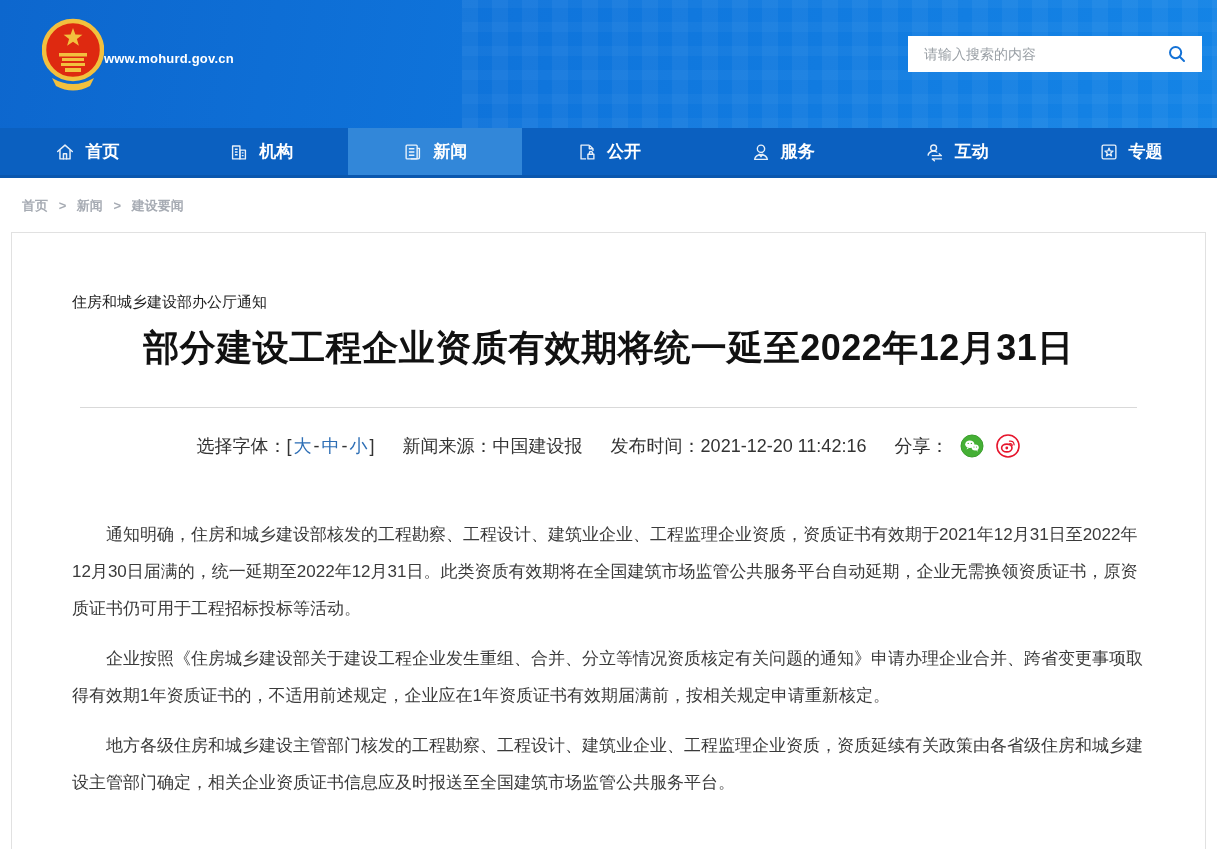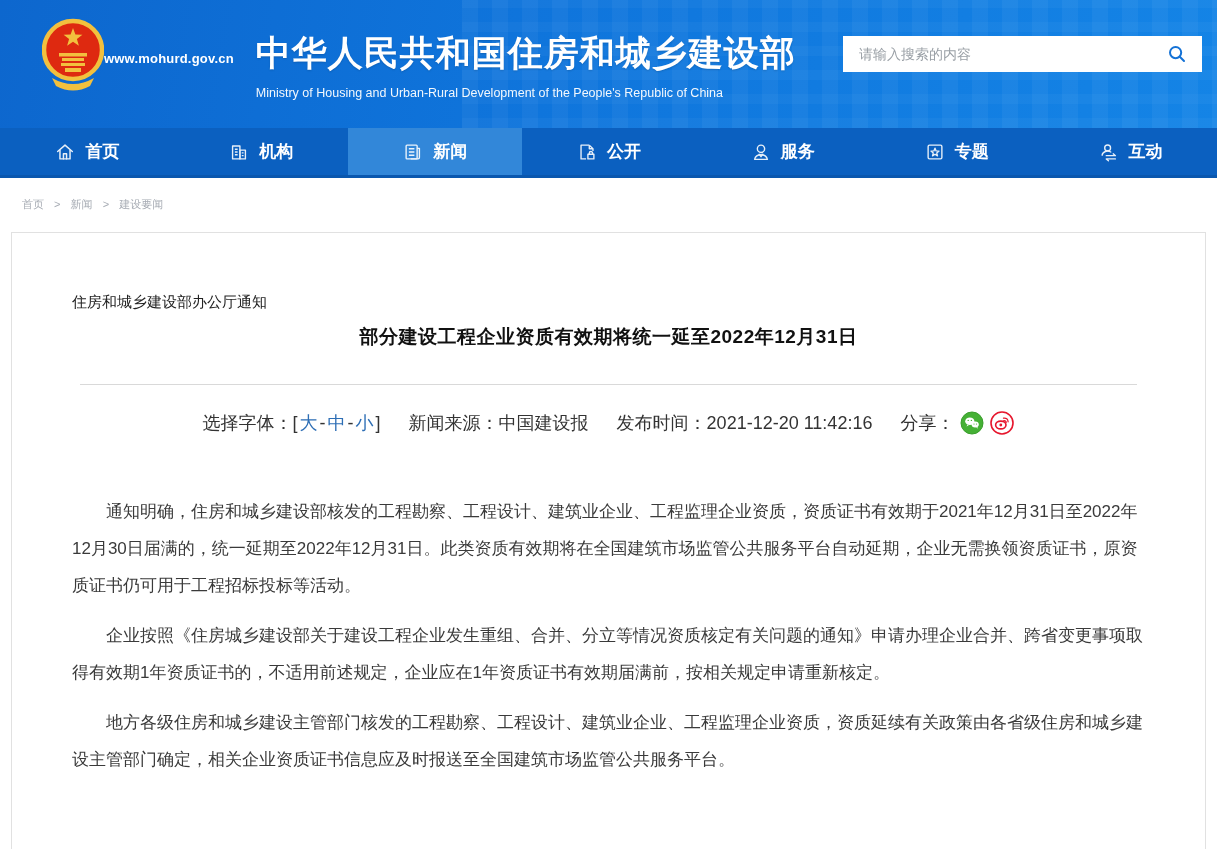--- a/index.html
+++ b/index.html
@@ -14,52 +14,52 @@
       repeating-linear-gradient(90deg, rgba(255,255,255,.14) 0 16px, transparent 16px 30px),
       repeating-linear-gradient(0deg, rgba(255,255,255,.10) 0 10px, transparent 10px 24px); }
   .header-inner { position:relative; display:flex; align-items:flex-start; height:100%; }
   .logo-block { display:flex; flex-direction:row; align-items:center; margin:16px 0 0 42px; cursor:pointer;text-align:center; }
   .emblem { width:62px; height:80px; }
   .site-url { color:#fff; font-weight:bold; font-size:13px; margin-top:4px; letter-spacing:.2px; }
   .title-block { margin:30px 0 0 22px; }
   .site-title { color:#fff; font-weight:bold; font-size:35px; letter-spacing:1px;
     text-shadow:0 1px 2px rgba(0,0,0,.15); }
   .site-subtitle { color:rgba(255,255,255,.95); font-size:12.5px; margin-top:9px; }
-  .search-box { position:absolute; right:15px; top:36px; width:359px; height:36px; background:#fff;
+  .search-box { position:absolute; right:15px; top:36px; width:294px; height:36px; background:#fff;
     display:flex; align-items:center; padding:0 12px 0 16px; }
   .search-input { flex:1; border:none; outline:none; font-size:14px; color:#444;
     font-family:inherit; background:transparent; }
   .search-input::placeholder { color:#9aa0a6; }
   .search-btn { border:none; background:transparent; cursor:pointer; width:26px; height:26px;
     display:flex; align-items:center; justify-content:center; padding:0; }
 
   
   .nav { display:flex; height:50px; background:#0b60c0; border-bottom:3px solid #0a57ae; }
   .nav-item { flex:1; display:flex; align-items:center; justify-content:center; gap:9px;
     color:#fff; font-size:17px; font-weight:bold; cursor:pointer; }
   .nav-item.active { background:#3287d9; }
   .nav-item svg { opacity:.9; }
 
   
-  .breadcrumb { padding:19px 8px 0 22px; font-size:11px; color:#a6abb3; height:54px; }
+  .breadcrumb { padding:19px 8px 0 22px; font-size:13px; color:#a6abb3; height:54px;font-weight:bold; }
   .breadcrumb a { color:#a6abb3; text-decoration:none; cursor:pointer; }
   .crumb-sep { margin:0 7px; }
 
   
   .card { margin:0 11px; border:1px solid #e1e1e1; background:#fff; min-height:660px;
     padding:60px 60px 20px 60px; }
   .doc-kicker { text-align:left; font-size:15px; color:#222; }
-  .doc-title { text-align:center; font-size:19px; font-weight:bold; color:#111;
+  .doc-title { text-align:center; font-size:36px; font-weight:bold; color:#111;
     margin-top:12px; letter-spacing:.5px; }
   .title-divider { border:none; border-top:1px solid #d9d9d9; margin:34px 8px 0 8px; }
 
   .meta-row { display:flex; justify-content:center; align-items:center; gap:28px;
     margin-top:26px; font-size:18px; color:#333; }
   .font-select a { color:#2d6eb5; text-decoration:none; cursor:pointer; margin:0 2px; }
-  .share-group { display:flex; align-items:center; gap:6px; }
+  .share-group { display:flex; align-items:center; gap:12px; }
   .share-icon { width:24px; height:24px; border-radius:50%; cursor:pointer; display:inline-flex; }
 
   .article-body { margin-top:58px; font-size:17px; line-height:37px; color:#3a3a3a; }
   .article-body p { text-indent:2em; margin-bottom:13px; }
 </style>
 </head>
 <body>
 
 <div class="header">
   <div class="header-building"></div>
@@ -69,24 +69,20 @@
         <circle cx="31" cy="34" r="29" fill="#de2910" stroke="#f2c03e" stroke-width="4.5"></circle>
         <polygon points="31,12 33.4,18.6 40.4,18.8 34.9,23 36.9,29.7 31,25.7 25.1,29.7 27.1,23 21.6,18.8 28.6,18.6" fill="#f2c03e"></polygon>
         <rect x="17" y="37" width="28" height="3.5" fill="#f2c03e"></rect>
         <rect x="20" y="42" width="22" height="3" fill="#f2c03e"></rect>
         <rect x="19" y="47" width="24" height="3" fill="#f2c03e"></rect>
         <rect x="23" y="52" width="16" height="4" fill="#f2c03e"></rect>
         <path d="M10 62 q21 12 42 0 l-4 8 q-17 9 -34 0 z" fill="#f2c03e"></path>
       </svg>
       <div class="site-url">www.mohurd.gov.cn</div>
     </div>
-    <div class="title-block">
-      <div class="site-title">中华人民共和国住房和城乡建设部</div>
-      <div class="site-subtitle">Ministry of Housing and Urban-Rural Development of the People's Republic of China</div>
-    </div>
     <div class="search-box">
       <input class="search-input" type="text" placeholder="请输入搜索的内容" style="">
       <button class="search-btn">
         <svg width="20" height="20" viewBox="0 0 20 20">
           <circle cx="8.6" cy="8.6" r="5.6" fill="none" stroke="#1472d6" stroke-width="2"></circle>
           <line x1="12.8" y1="12.8" x2="17" y2="17" stroke="#1472d6" stroke-width="2" stroke-linecap="round"></line>
         </svg>
       </button>
     </div>
   </div>
@@ -128,33 +124,33 @@
   </div>
   <div class="nav-item">
     <svg width="22" height="22" viewBox="0 0 24 24" fill="none" stroke="#ffffff" stroke-width="1.5" stroke-linejoin="round" stroke-linecap="round">
       <circle cx="12" cy="8.5" r="4"></circle>
         <path d="M5 20 a7.2 6.5 0 0 1 14 0 z"></path>
         <path d="M10 14.5 l2 2.6 2 -2.6"></path>
     </svg>
     <span>服务</span>
   </div>
   <div class="nav-item">
-    <svg width="22" height="22" viewBox="0 0 24 24" fill="none" stroke="#ffffff" stroke-width="1.5" stroke-linejoin="round">
-      <rect x="4.5" y="4.5" width="15" height="15" rx="1.5"></rect>
-      <path d="M12 7.8 L13.2 10.8 L16.4 11 L13.9 13 L14.7 16.2 L12 14.4 L9.3 16.2 L10.1 13 L7.6 11 L10.8 10.8 Z"></path>
-    </svg>
-    <span>专题</span>
-  </div>
-  <div class="nav-item">
     <svg width="22" height="22" viewBox="0 0 24 24" fill="none" stroke="#ffffff" stroke-width="1.5" stroke-linejoin="round" stroke-linecap="round">
       <circle cx="10.5" cy="7.5" r="3.2"></circle>
         <path d="M4.5 15.5 a6 5 0 0 1 9.5 -3.5"></path>
       <path d="M9 16 h10 l-2.4 -2 M19 19.5 h-10 l2.4 2"></path>
     </svg>
     <span>互动</span>
+  </div>
+  <div class="nav-item">
+    <svg width="22" height="22" viewBox="0 0 24 24" fill="none" stroke="#ffffff" stroke-width="1.5" stroke-linejoin="round">
+      <rect x="4.5" y="4.5" width="15" height="15" rx="1.5"></rect>
+      <path d="M12 7.8 L13.2 10.8 L16.4 11 L13.9 13 L14.7 16.2 L12 14.4 L9.3 16.2 L10.1 13 L7.6 11 L10.8 10.8 Z"></path>
+    </svg>
+    <span>专题</span>
   </div>
 </div>
 
 <div class="breadcrumb">
   <a>首页</a>
   <span class="crumb-sep">&gt;</span>
   <a>新闻</a>
   <span class="crumb-sep">&gt;</span>
   <a>建设要闻</a>
 </div>

